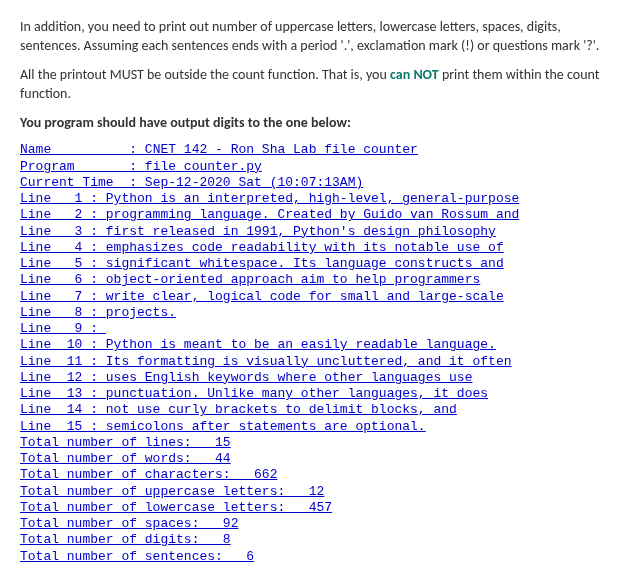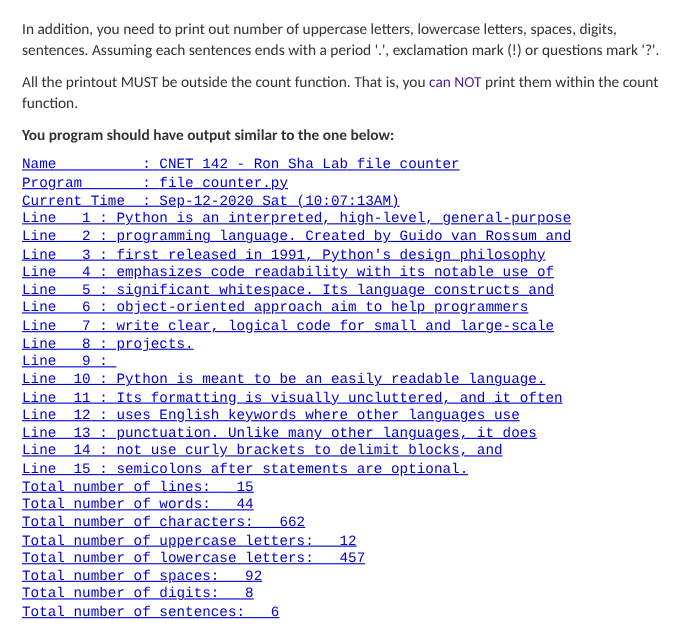--- a/index.html
+++ b/index.html
@@ -8,21 +8,21 @@
     font-family: Calibri, Arial, sans-serif;
     font-size: 14px;
     color: #333;
     background: #fff;
     width: 630px;
     box-sizing: border-box;
     line-height: 1.35;
   }
   .instr { margin-bottom: 10px; }
   .bold { font-weight: 700; }
-  .red { color: #4c1d95; font-weight: 400; text-align: center; }
+  .red { color: #0f766e; font-weight: 700; text-align: center; }
   .output-block {
     font-family: "Courier New", monospace;
     font-size: 13px;
     color: #0000cc;
     white-space: pre;
     line-height: 1.25;
     margin-top: 8px;
     letter-spacing: 0;
     text-decoration: underline;
   }
@@ -32,21 +32,21 @@
 
 <div class="instr">
   <span>In addition, you need to print out number of uppercase letters, lowercase letters, spaces, digits, sentences.  Assuming each sentences ends with a period '.', exclamation mark (!) or questions mark '?'.</span>
 </div>
 
 <div class="instr">
   <span>All the printout MUST be outside the count function.  That is, you </span><span class="red">can NOT</span><span> print them within the count function.</span>
 </div>
 
 <div class="instr bold">
-  <span>You program should have output similar to the one below:</span>
+  <span>You program should have output digits to the one below:</span>
 </div>
 
 <div class="output-block"><span>Name          : </span><span>CNET 142 - Ron Sha Lab file counter</span>
 <span>Program       : </span><span>file_counter.py</span>
 <span>Current Time  : </span><span>Sep-12-2020 Sat (10:07:13AM)</span>
 <span id="lines-container">Line   1 : Python is an interpreted, high-level, general-purpose
 Line   2 : programming language. Created by Guido van Rossum and
 Line   3 : first released in 1991, Python's design philosophy
 Line   4 : emphasizes code readability with its notable use of
 Line   5 : significant whitespace. Its language constructs and

